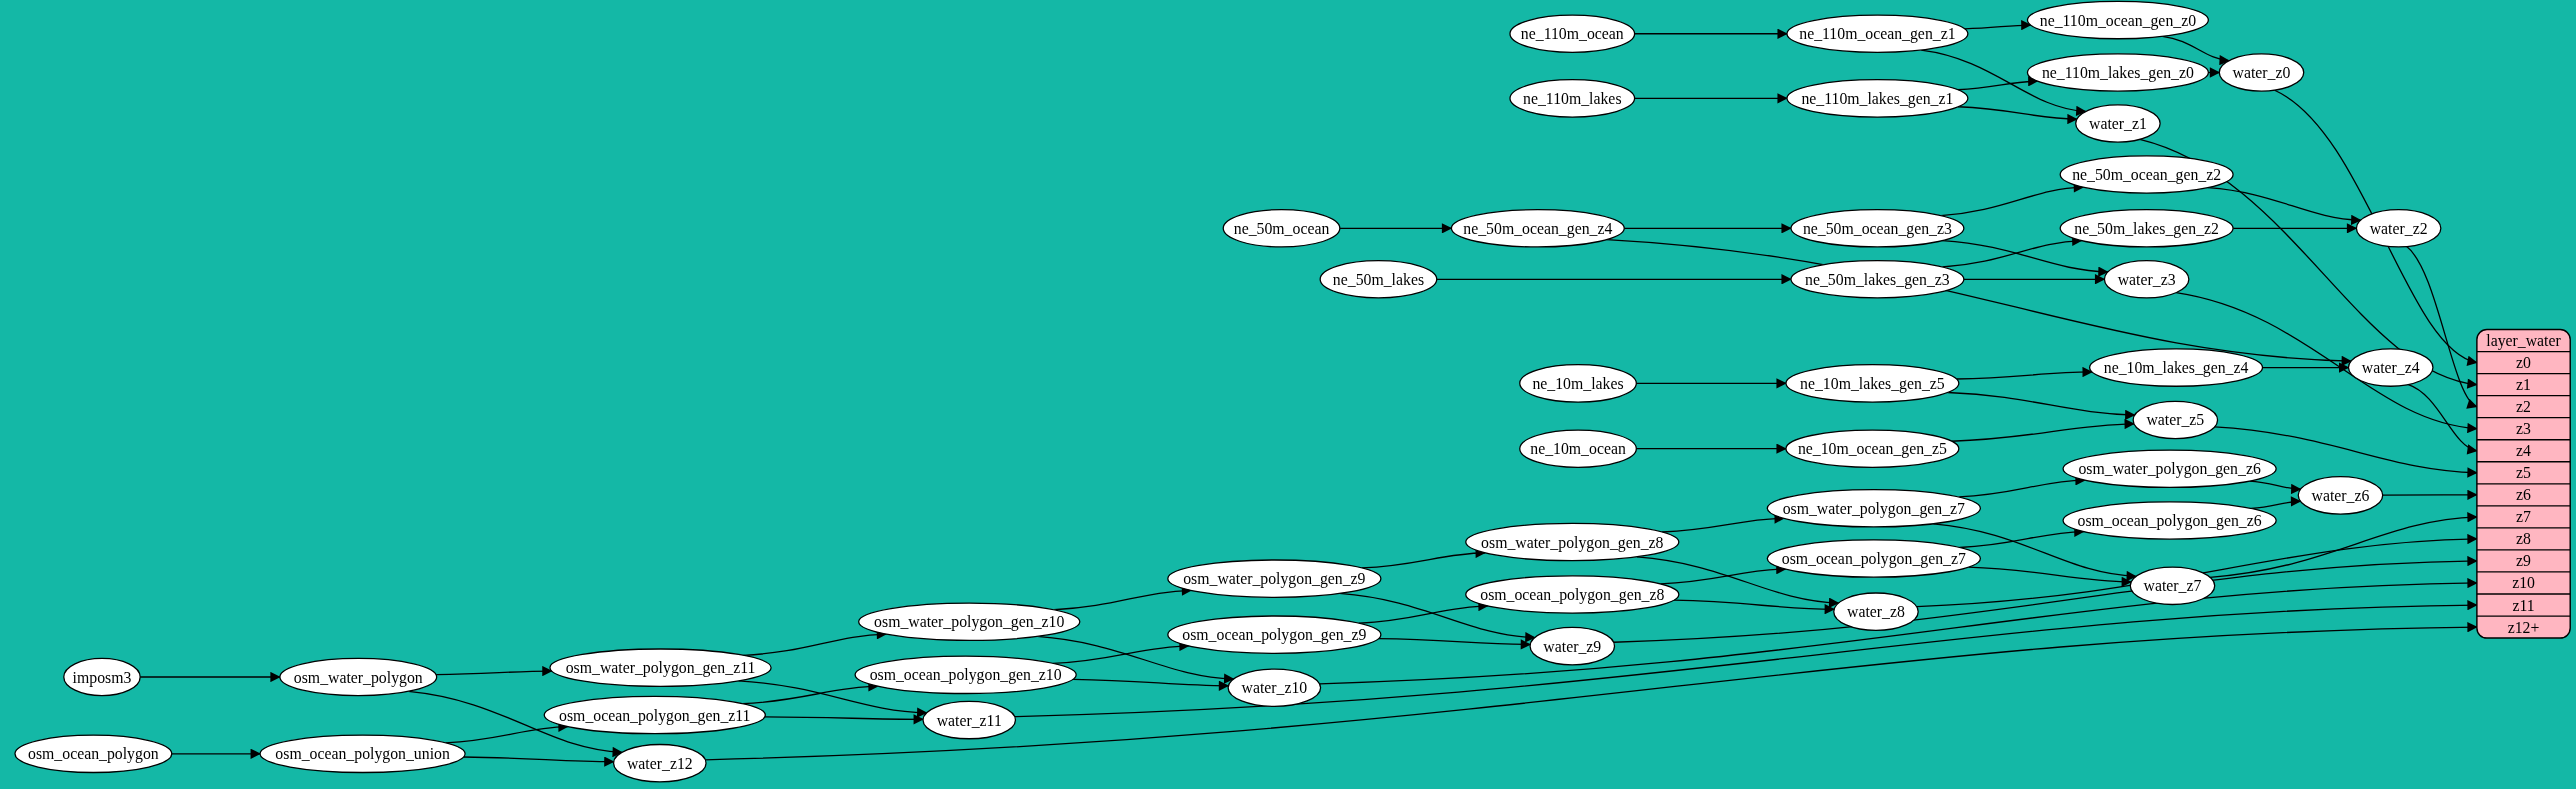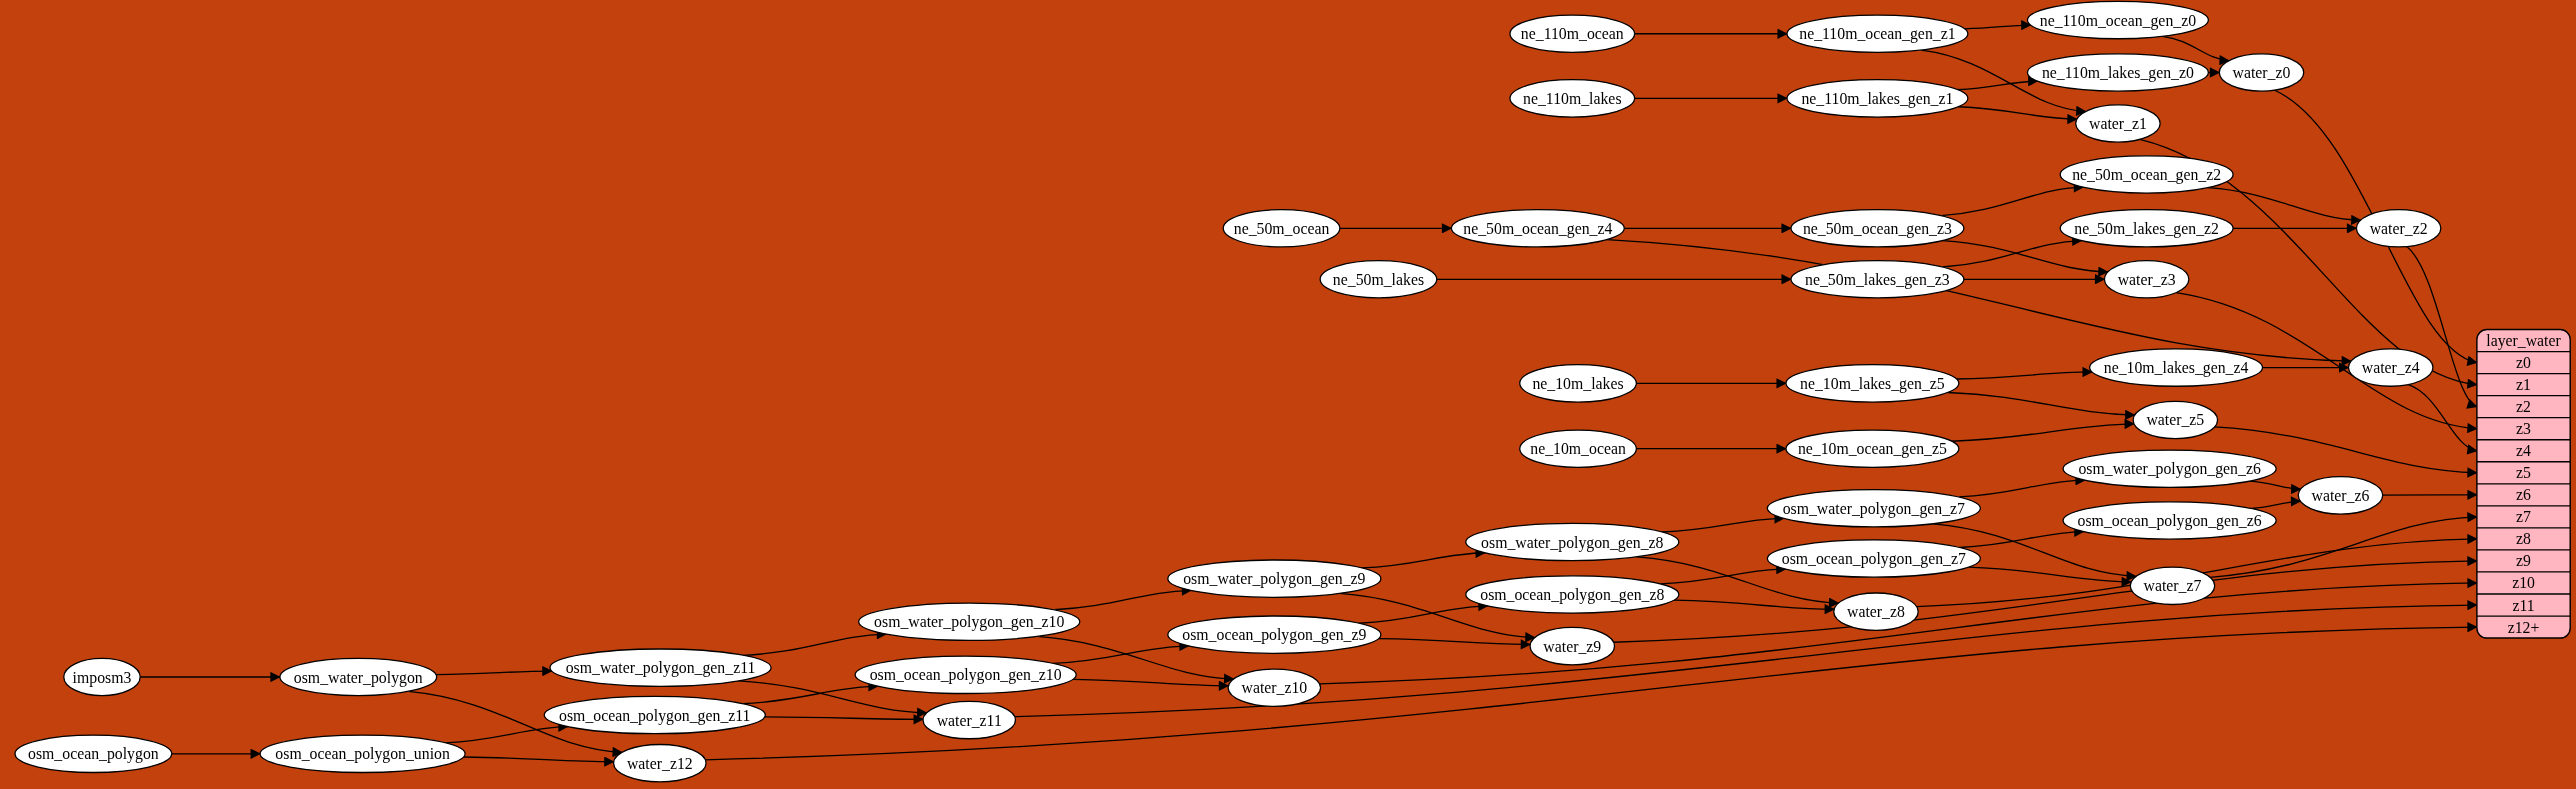--- a/index.html
+++ b/index.html
@@ -1,16 +1,16 @@
 <!DOCTYPE html>
 <html style="font-size:11.5px"><head>
 <meta charset="utf-8">
 <style>
   html,body{margin:0;padding:0;background:#ffffff;}
-  .canvas{position:relative;width:2576px;height:789px;background:#c2410c;overflow:hidden;}
+  .canvas{position:relative;width:2576px;height:789px;background:#14b8a6;overflow:hidden;}
   svg{display:block;}
   text{font-family:"Liberation Serif","DejaVu Serif",serif;fill:#000000;}
   .node-label{font-size:22px;}
   .table-label{font-size:22px;}
 </style>
 </head>
 <body>
 
 <div class="canvas">
   <svg width="2576" height="789" viewBox="0 0 3588 1099" xmlns="http://www.w3.org/2000/svg">

